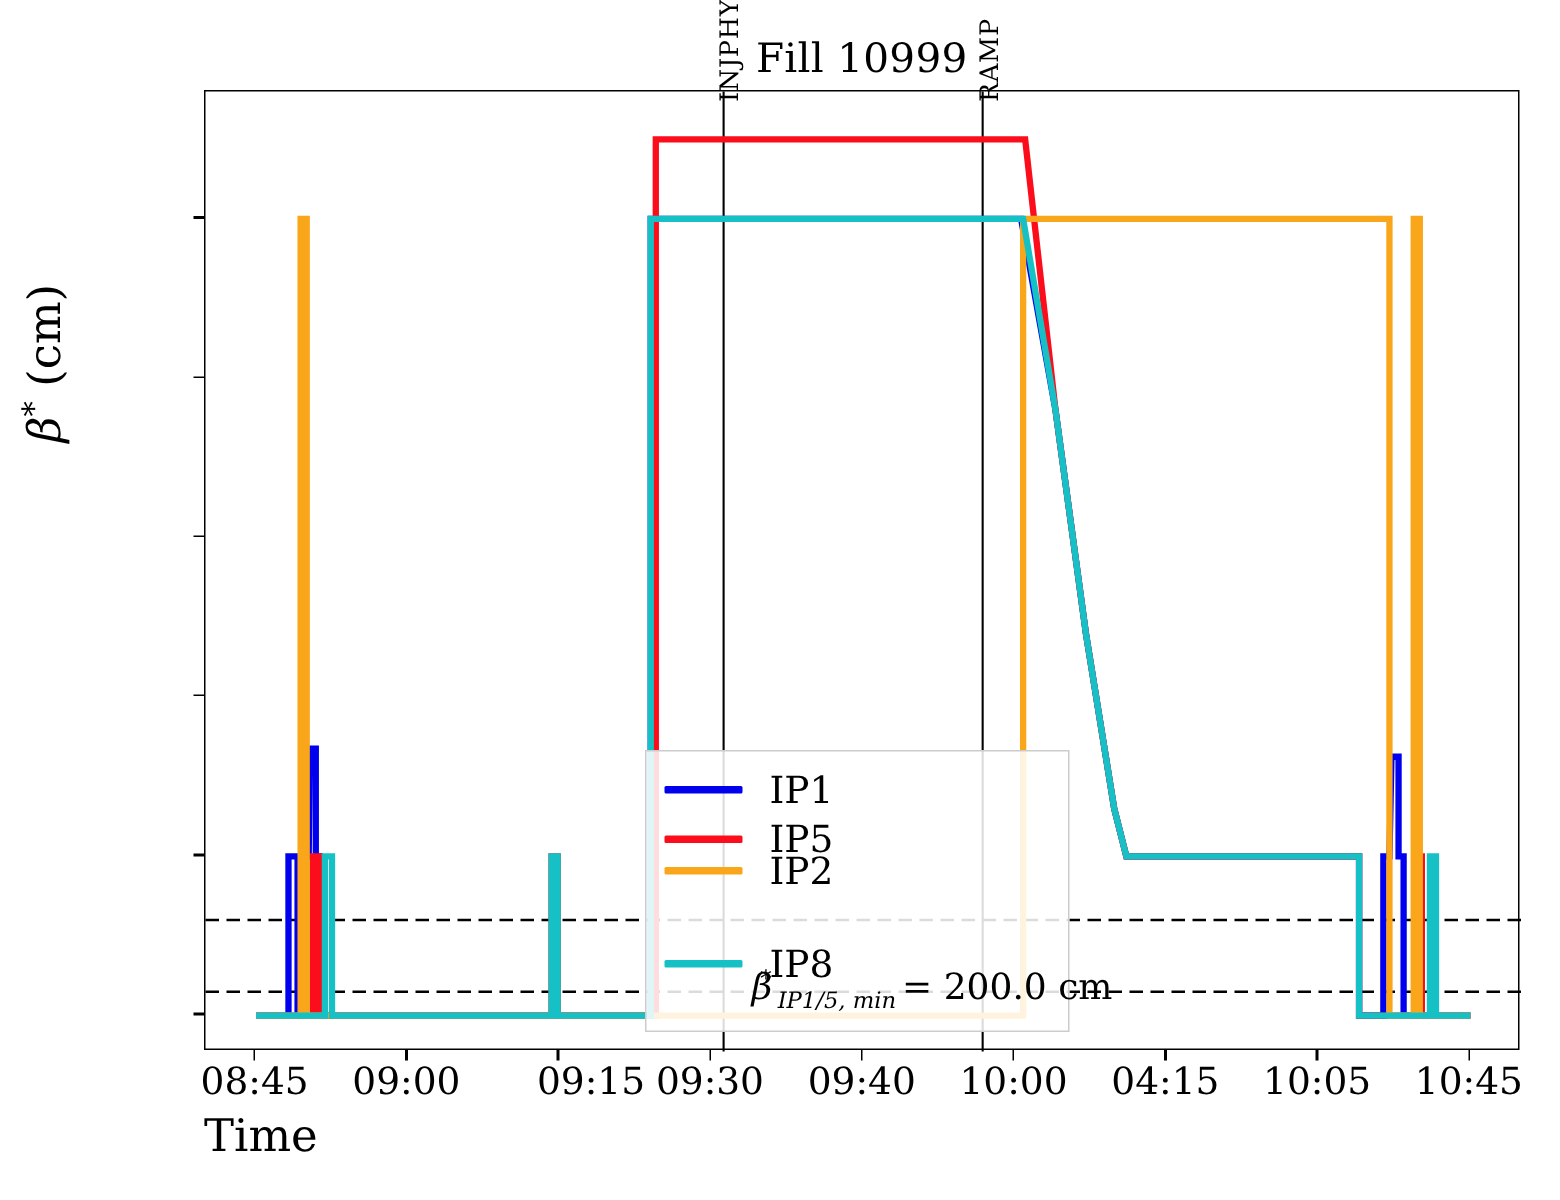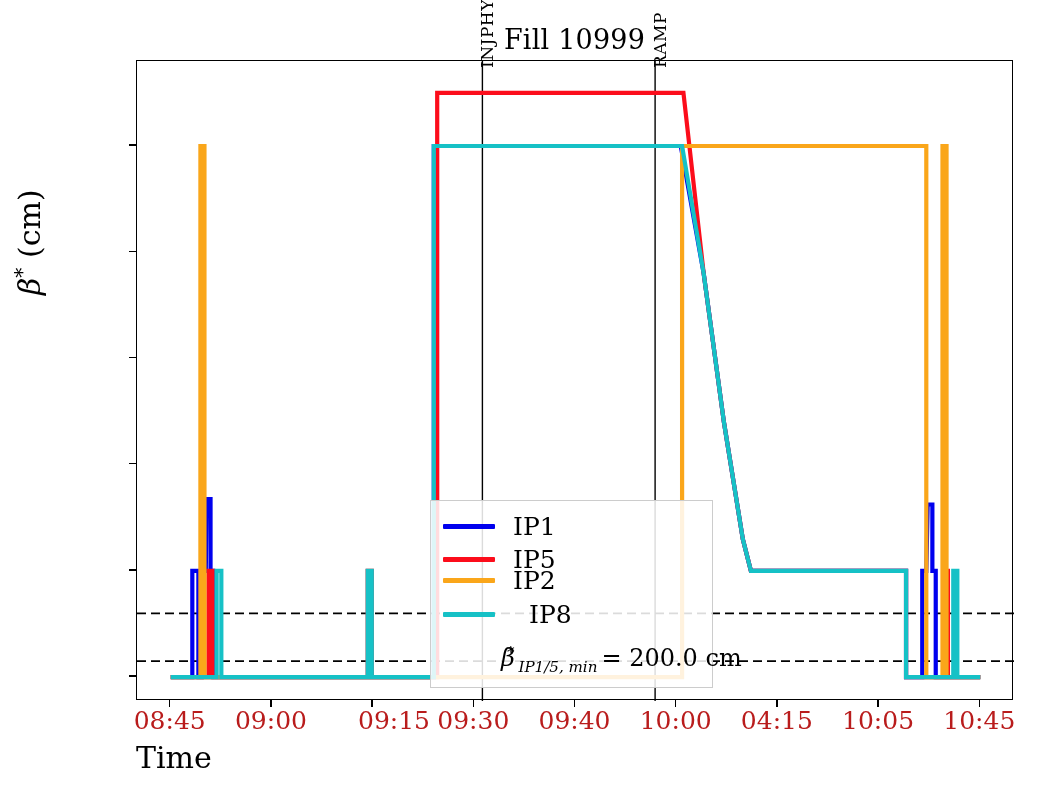--- a/index.html
+++ b/index.html
@@ -47,21 +47,21 @@
   .ytick-mark {
     position: absolute;
     width: 7px;
     height: 1.4px;
     background: #000000;
   }
   .xtick-label {
     position: absolute;
     top: 706px;
     font-size: 25px;
-    color: #b91c1c;
+    color: #000000;
     transform: translateX(-50%);
     white-space: nowrap;
   }
   .xtick-mark {
     position: absolute;
     width: 1.4px;
     height: 7px;
     background: #000000;
     top: 700px;
   }
@@ -220,21 +220,21 @@
           <span class="legend-text">IP1</span>
         </div>
         <div class="legend-row" style="top: 43px;">
           <span class="legend-swatch" style="background: rgb(252, 13, 27);"></span>
           <span class="legend-text">IP5</span>
         </div>
         <div class="legend-row" style="top: 64px;">
           <span class="legend-swatch" style="background: rgb(250, 166, 26);"></span>
           <span class="legend-text">IP2</span>
         </div>
-        <div class="legend-row" style="top: 98px; gap: 16px;">
+        <div class="legend-row" style="top: 126px;">
           <span class="legend-swatch" style="background: rgb(22, 193, 198);"></span>
           <span class="legend-text">IP8</span>
         </div>
       </div>
     <div id="legend-formula">
       <span class="bsym">β</span><span class="sup">*</span><span class="sub">IP1/5, min</span><span>= 200.0 cm</span>
     </div>
   </div>
 
 </div>

